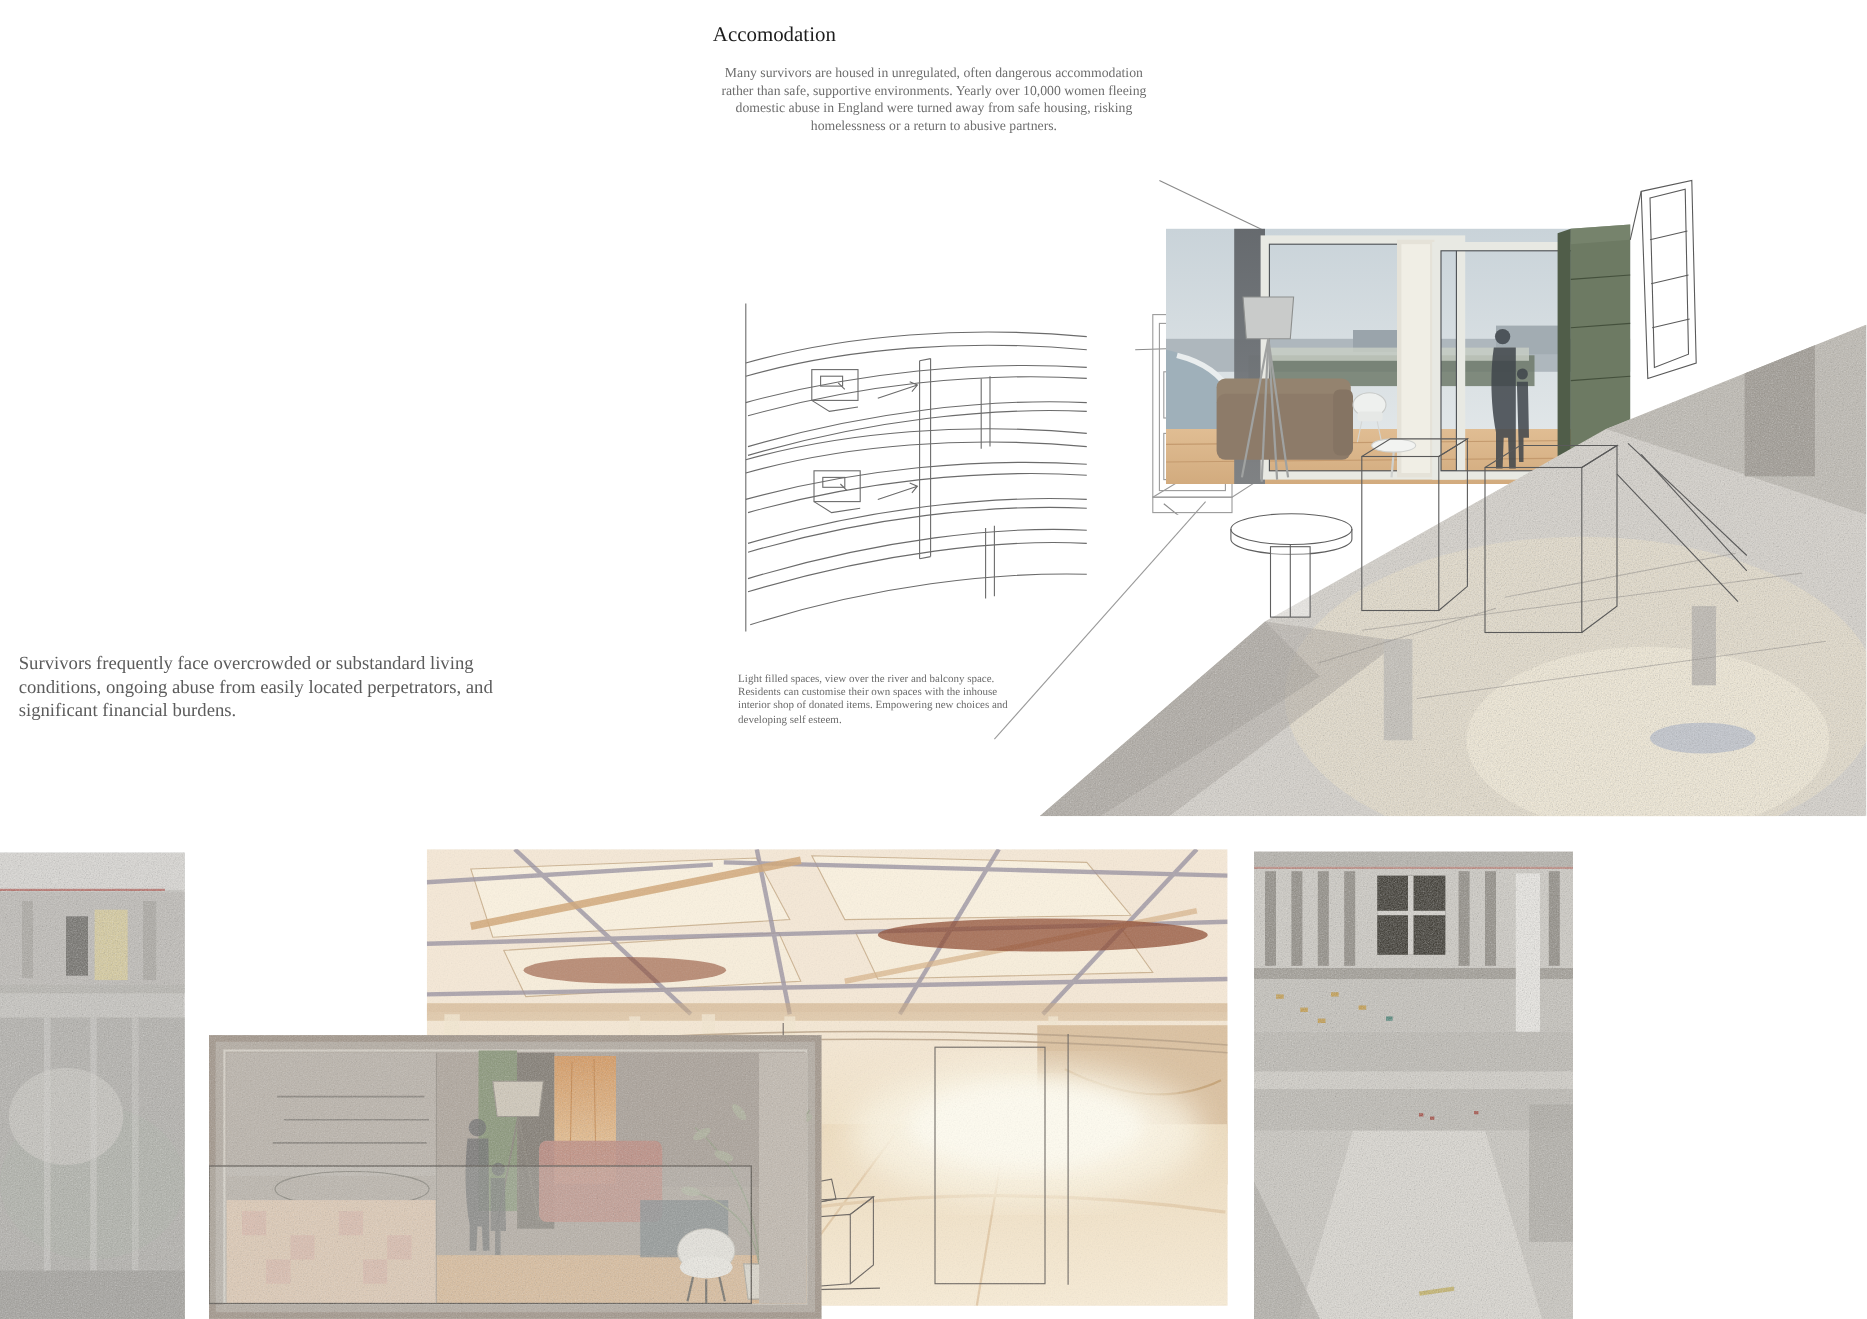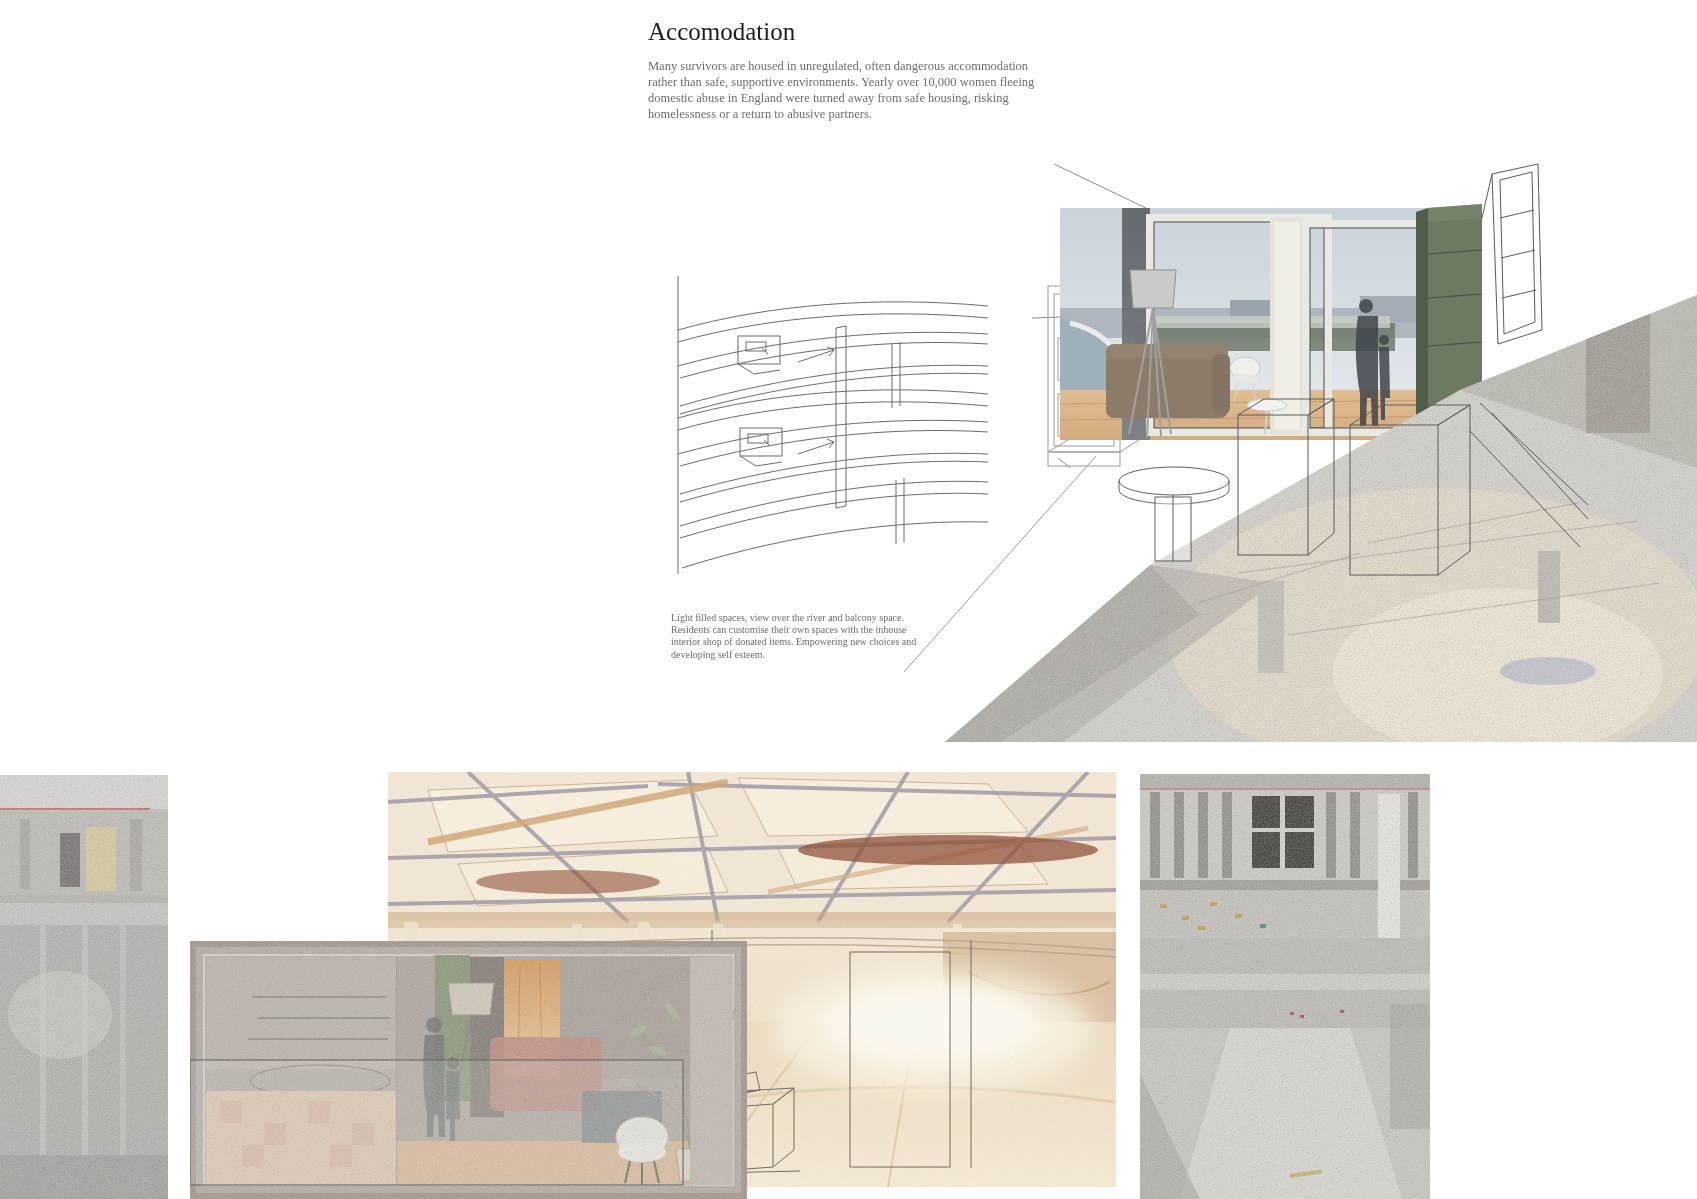--- a/index.html
+++ b/index.html
@@ -1,22 +1,22 @@
 <!DOCTYPE html>
 <html><head>
 <meta charset="utf-8">
 <style>
   html,body{margin:0;padding:0;background:#ffffff;}
   #canvas{position:relative;width:1697px;height:1199px;background:#ffffff;overflow:hidden;
           font-family:"Liberation Serif",serif;}
   .abs{position:absolute;}
   
   .header-block{position:absolute;left:648px;top:20px;width:402px;}
-  .page-title{font-size:25px;line-height:23px;color:#1d1d1d;margin:0 0 15px 0;font-weight:400;}
-  .intro-par{font-size:12.5px;line-height:16px;color:#6e6e6e;margin:0;}
+  .page-title{font-size:19px;line-height:23px;color:#1d1d1d;margin:0 0 15px 0;font-weight:400;}
+  .intro-par{font-size:12.5px;line-height:16px;color:#6e6e6e;margin:0;text-align:center;}
   .statement{position:absolute;left:17px;top:592px;width:468px;font-size:17px;line-height:21.5px;color:#5c5c5c;}
   .fig-caption{position:absolute;left:647px;top:612px;width:252px;font-size:10px;line-height:12.2px;color:#6b6b6b;margin-left:24px;}
   .dim-label{position:absolute;left:1502px;top:420px;font-size:11px;color:#8a8a8a;letter-spacing:2px;
              transform:rotate(128deg);transform-origin:left top;}
   svg{display:block;}
 </style>
 </head>
 <body>
 
 <div id="canvas">
@@ -68,20 +68,21 @@
           <stop offset="1" stop-color="#eecfa4"></stop>
       </linearGradient>
     </defs>
   </svg>
 
   <div class="header-block">
     <h1 class="page-title">Accomodation</h1>
     <p class="intro-par">Many survivors are housed in unregulated, often dangerous accommodation rather than safe, supportive environments. Yearly over 10,000 women fleeing domestic abuse in England were turned away from safe housing, risking homelessness or a return to abusive partners.</p>
   </div>
 
+  <div class="statement">Survivors frequently face overcrowded or substandard living conditions, ongoing abuse from easily located perpetrators, and significant financial burdens.</div>
 
   <div class="fig-caption">Light filled spaces, view over the river and balcony space.  Residents can customise their own spaces with the inhouse interior shop of donated items. Empowering new choices and developing self esteem.</div>
 
   <div class="dim-label">1890</div>
 
   <svg class="abs" style="left:650px;top:266px" width="345" height="312" viewBox="0 0 345 312">
     <g stroke="#6b6b6b" stroke-width="1" fill="none">
       <line x1="28" y1="10" x2="28" y2="308"></line>
       <g>
         <path d="M28,64 C120,38 230,30 338,40"></path>

